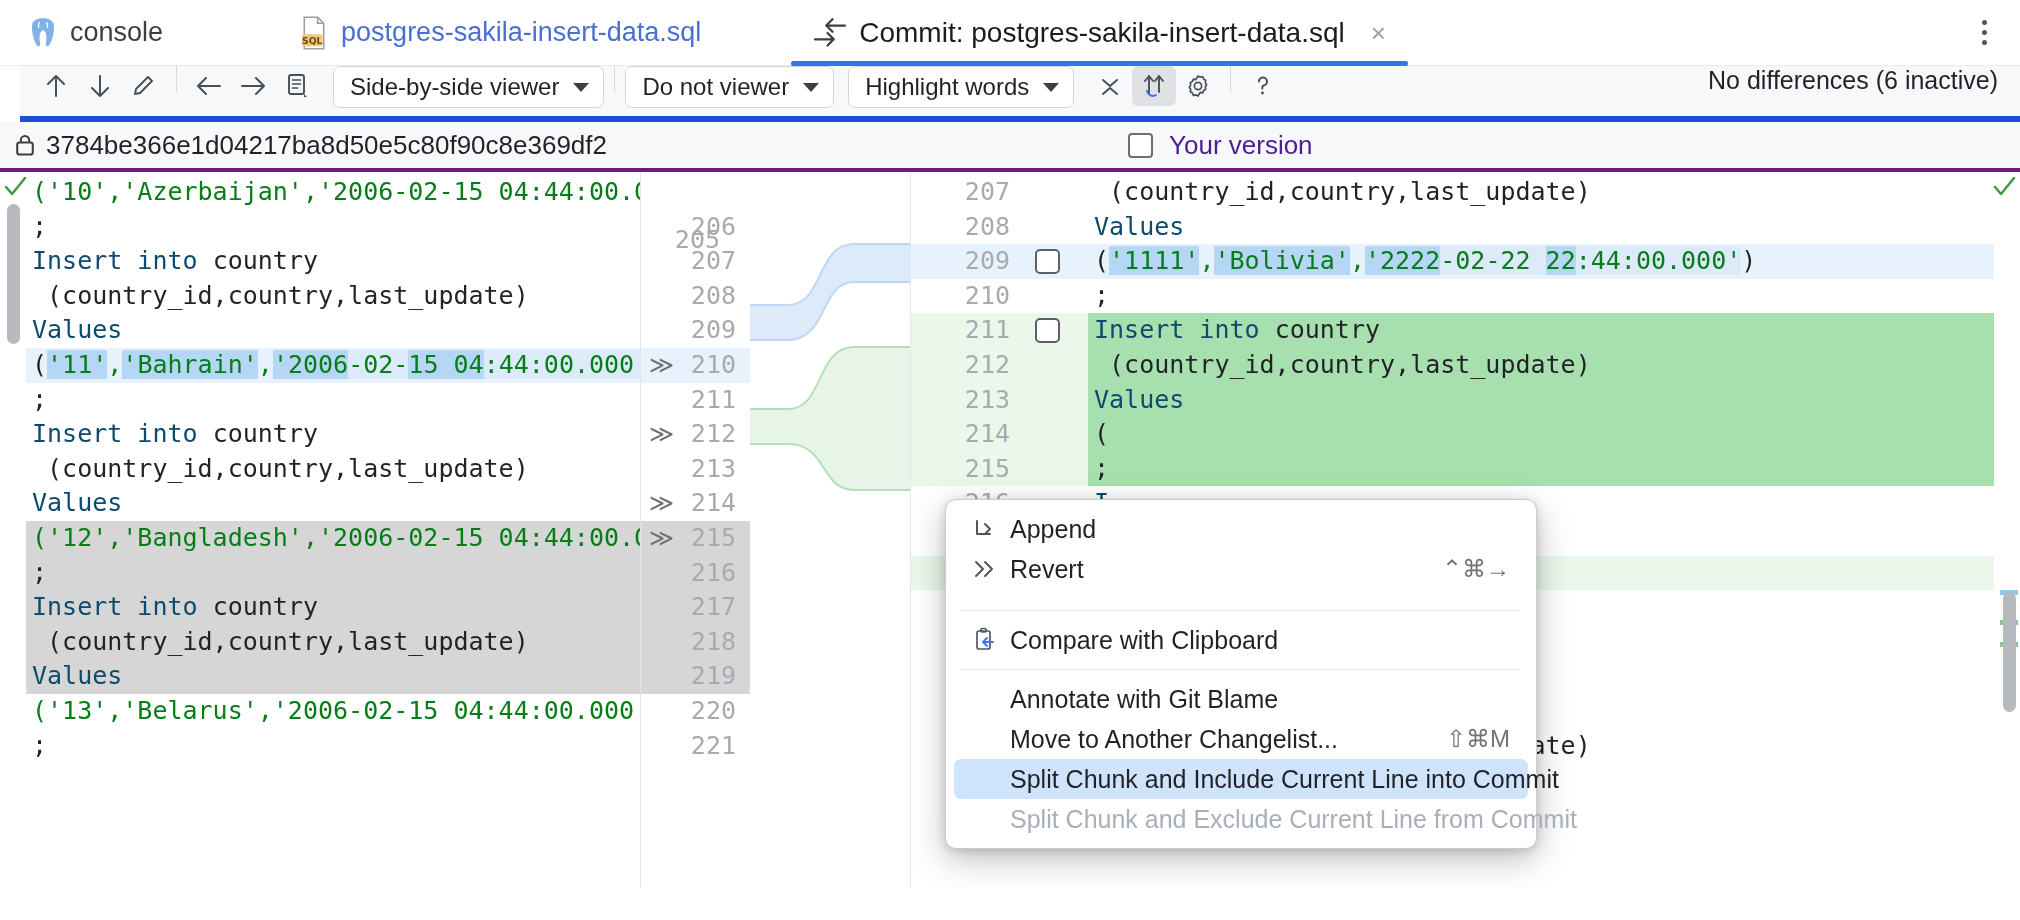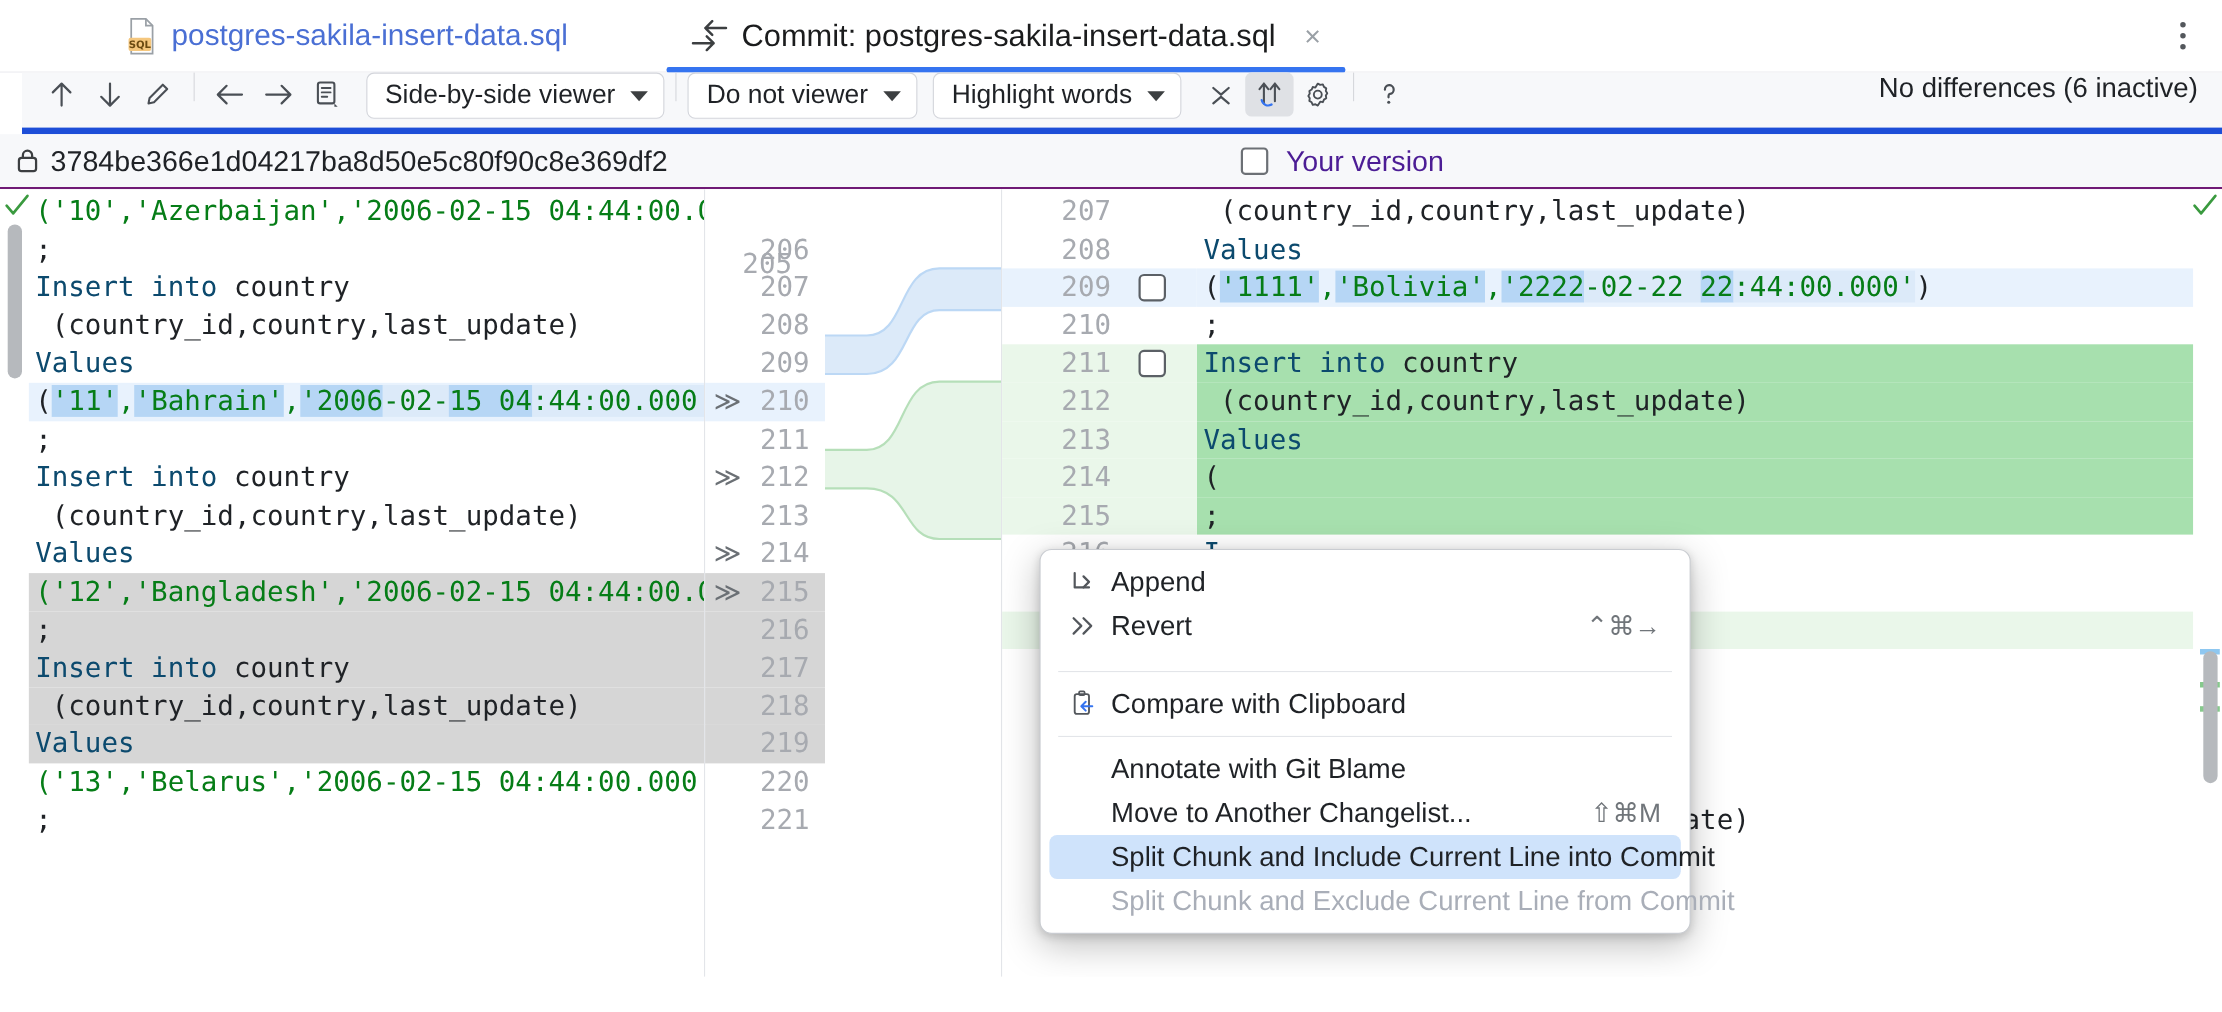--- a/index.html
+++ b/index.html
@@ -121,21 +121,21 @@
     font-size: 25px;
     color: #1f2226;
     white-space: nowrap;
     padding-right: 4px;
   }
 
   
   .titlerow {
     height: 50px;
     background: #f7f8fa;
-    border-bottom: 2px solid #701a75;
+    border-bottom: 4px solid #701a75;
     display: flex;
     align-items: center;
     position: relative;
     text-align: right;
   }
   .title-left {
     display: flex; align-items: center; gap: 10px;
     padding-left: 14px;
     font-size: 26px; color: #1f2226;
     white-space: nowrap;
@@ -282,20 +282,29 @@
   .mi.disabled { color: #a9aeb8; }
   .mi.disabled .mi-key { color: #bcc0c8; }
   .mi-pad { height: 12px; }
   .mdiv { height: 1px; background: #e3e5e9; margin: 9px 16px; }
 </style>
 </head>
 <body>
 
 <div class="tabbar">
 
+  <div class="tab t-console">
+    <span class="tab-ico">
+      <svg class="pg-icon" viewBox="0 0 24 26">
+        <path d="M12 1C7 1 3.6 3 3.2 6.3 2.6 11 4 17.5 6.2 21.8c.9 1.7 2.3 2.6 3.2 1.4.5-.7.3-1.8.1-2.8-.4-2.3-.5-5 .3-7.3.6-1.6 1.6-2.3 2.2-2.3s1.6.7 2.2 2.3c.8 2.3.7 5 .3 7.3-.2 1-.4 2.1.1 2.8.9 1.2 2.3.3 3.2-1.4C20 17.5 21.4 11 20.8 6.3 20.4 3 17 1 12 1z" fill="#7fb3e8"></path>
+        <path d="M9.1 4.2c-.7 1.3-.9 3.3-.6 4.6M14.9 4.2c.7 1.3.9 3.3.6 4.6" stroke="#ffffff" stroke-width="1.1" fill="none"></path>
+      </svg>
+    </span>
+    <span class="tab-label">console</span>
+  </div>
 
   <div class="tab t-sql">
     <span class="tab-ico">
       <svg class="sql-icon" viewBox="0 0 24 28">
         <path d="M4 1h11l5 5v21H4z" fill="#ffffff" stroke="#9aa0a6" stroke-width="1.3"></path>
         <path d="M15 1v5h5" fill="none" stroke="#9aa0a6" stroke-width="1.3"></path>
         <rect x="2" y="15" width="17" height="10" rx="1.5" fill="#f5c77e"></rect>
         <text x="10.5" y="23" font-size="7.6" font-family="DejaVu Sans, sans-serif" font-weight="bold" fill="#6b4a12" text-anchor="middle">SQL</text>
       </svg>
     </span>

